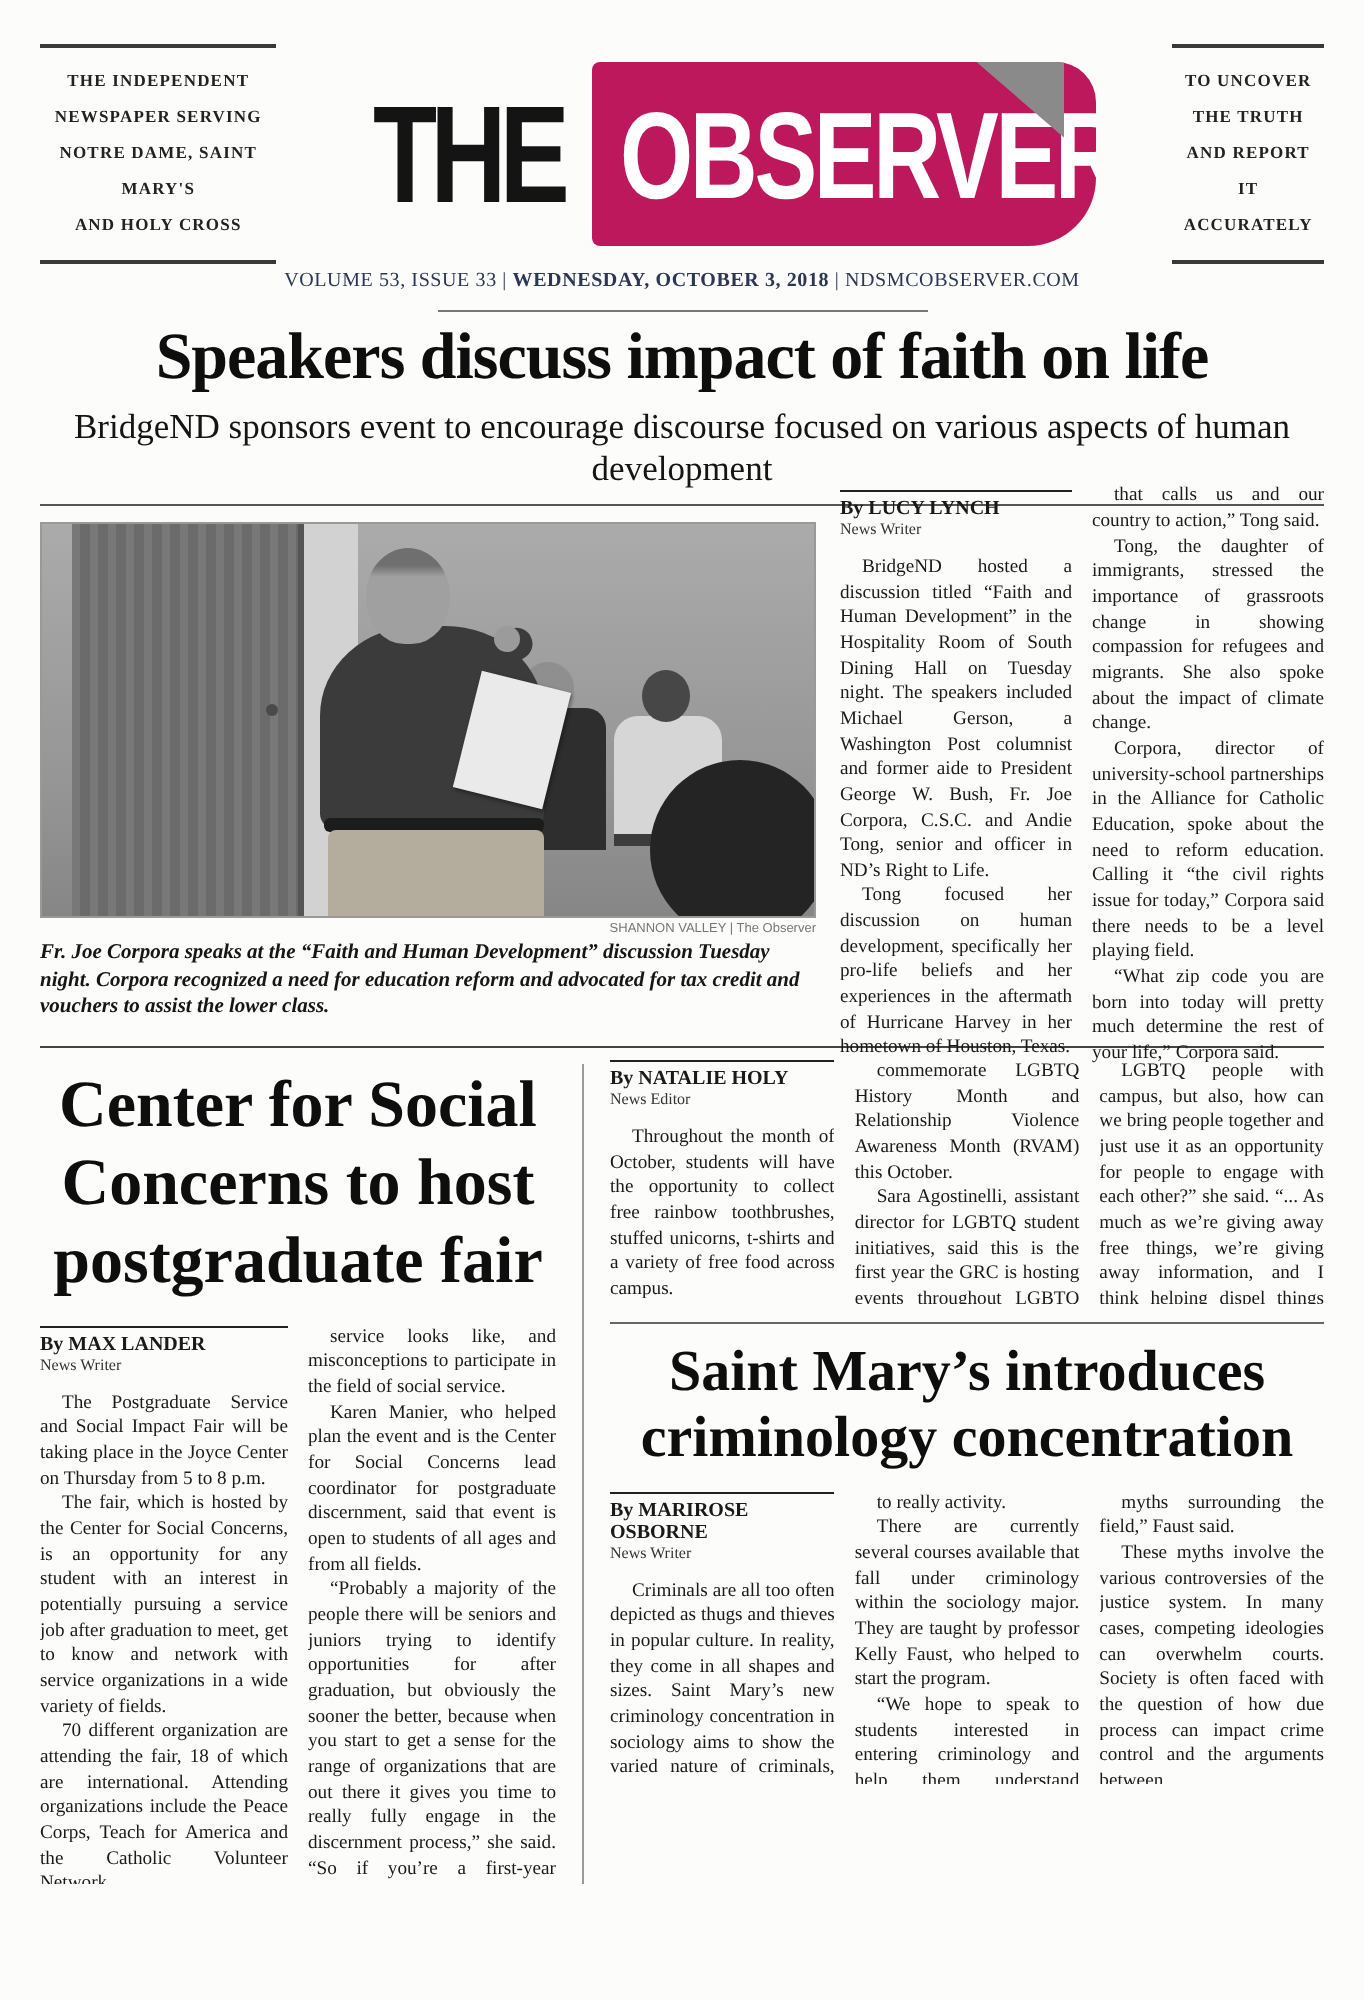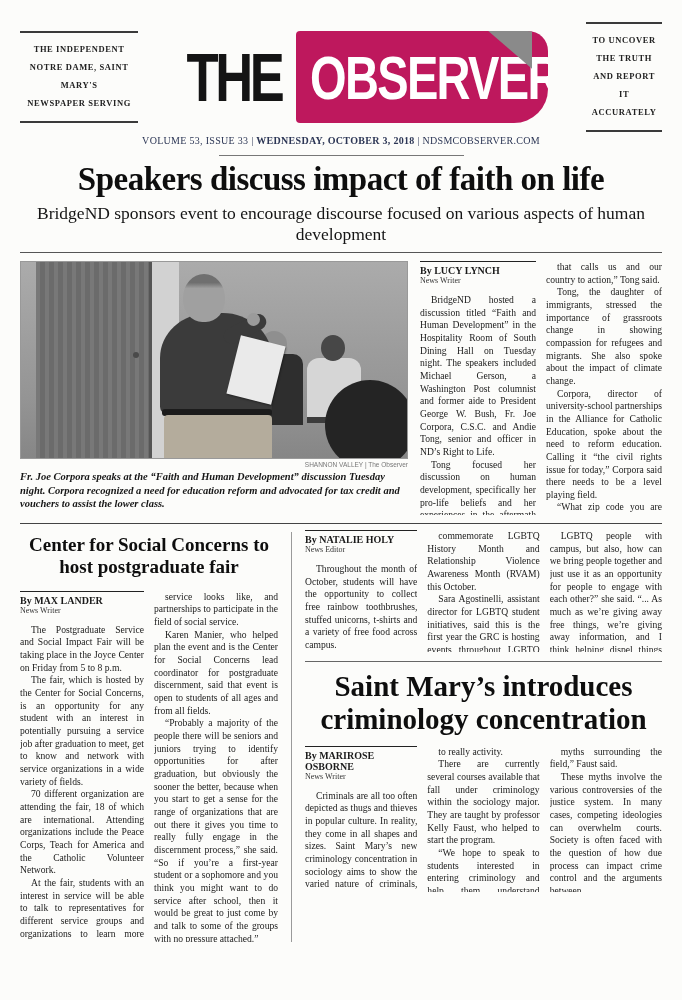--- a/index.html
+++ b/index.html
@@ -62,53 +62,54 @@
   .ph-belt { left:36.5%; top:75%; width:110px; height:7px; background:#1c1c1c; border-radius:3px; }
   .ph-pants { left:37%; top:78%; width:108px; height:22%; background:#b4ac9c; border-radius:4px 4px 0 0; }
   .ph-paper { left:55%; top:40%; width:46px; height:60px; background:#eaeaea; transform:rotate(14deg);
               box-shadow:1px 1px 2px rgba(0,0,0,.4); }
   .ph-fg-head { right:-2%; bottom:-6%; width:90px; height:90px; border-radius:50%; background:#242424; }
 
   .credit { text-align:right; font-family:"Liberation Sans", sans-serif; font-size:6.5px;
             color:#777; margin:2px 0 2px; }
   .caption { font-size:10.5px; font-weight:bold; font-style:italic; line-height:1.3; color:#161616; }
 
-  .lead-cols { flex:1; display:flex; gap:10px; }
+  .lead-cols { flex:1; display:flex; gap:10px;align-items:center; }
   .col { flex:1; display:flex; flex-direction:column; overflow:hidden; }
   .byline-block { border-top:1px solid #222; padding-top:3px; margin-bottom:9px; }
   .byline-name { font-size:10px; font-weight:bold; }
   .byline-role { font-size:8px; color:#333; }
   .para { font-size:9.6px; line-height:1.32; text-align:justify; text-indent:11px; margin:0; }
 
   .rule-section { margin:8px 0 6px; border-top:1px solid #444; }
 
   
   .second-row { display:flex; height:412px; overflow:hidden; }
   .left-story { width:258px; display:flex; flex-direction:column; }
-  .h-left { font-size:19px; font-weight:bold; text-align:center; line-height:1.18; margin:4px 0 12px; color:#0e0e0e; }
+  .h-left { font-size:33px; font-weight:bold; text-align:center; line-height:1.18; margin:4px 0 12px; color:#0e0e0e; }
   .fair-cols { display:flex; gap:10px; flex:1; overflow:hidden; }
   .v-divider { width:1px; background:#9a9a9a; margin:2px 13px 0; }
   .right-stack { flex:1; overflow:hidden; }
   .h-grc { font-size:29px; font-weight:normal; text-align:center; line-height:1.15; margin:0 0 9px; color:#141414; }
   .h-smc { font-size:29px; font-weight:bold; text-align:center; line-height:1.15; margin:2px 0 9px; color:#0e0e0e; }
   .tri-cols { display:flex; gap:10px; overflow:hidden; }
   .grc-cols { height:122px; }
   .smc-cols { height:146px; }
   .story-divider { border-top:1px solid #666; margin:9px 0 8px; }
 </style>
 </head>
 <body>
 
 <div class="page">
 
   <div class="masthead">
     <div class="tagline tag-left">
       <span>THE INDEPENDENT</span>
+      <span>NEWSPAPER SERVING</span>
       <span>NOTRE DAME, SAINT MARY'S</span>
-      <span>NEWSPAPER SERVING</span>
+      <span>AND HOLY CROSS</span>
     </div>
     <div class="logo">
       <div class="logo-the">THE</div>
       <div class="logo-box">
         <span class="logo-observer">OBSERVER</span>
         <div class="fold"></div>
       </div>
     </div>
     <div class="tagline tag-right">
       <span>TO UNCOVER</span>
@@ -178,29 +179,29 @@
 
     <div class="left-story">
       <h2 class="h-left">Center for Social Concerns to host postgraduate fair</h2>
       <div class="fair-cols">
         <div class="col">
           <div class="byline-block">
             <div class="byline-name">By MAX LANDER</div>
             <div class="byline-role">News Writer</div>
           </div>
           <div>
-              <p class="para">The Postgraduate Service and Social Impact Fair will be taking place in the Joyce Center on Friday from 5 to 8 p.m.</p>
+              <p class="para">The Postgraduate Service and Social Impact Fair will be taking place in the Joyce Center on Thursday from 5 to 8 p.m.</p>
               <p class="para">The fair, which is hosted by the Center for Social Concerns, is an opportunity for any student with an interest in potentially pursuing a service job after graduation to meet, get to know and network with service organizations in a wide variety of fields.</p>
               <p class="para">70 different organization are attending the fair, 18 of which are international. Attending organizations include the Peace Corps, Teach for America and the Catholic Volunteer Network.</p>
               <p class="para">At the fair, students with an interest in service will be able to talk to representatives for different service groups and organizations to learn more about what postgraduate</p>
             </div>
         </div>
         <div class="col">
           <div>
-              <p class="para">service looks like, and partnerships to participate in the field of social service.</p>
+              <p class="para">service looks like, and misconceptions to participate in the field of social service.</p>
               <p class="para">Karen Manier, who helped plan the event and is the Center for Social Concerns lead coordinator for postgraduate discernment, said that event is open to students of all ages and from all fields.</p>
               <p class="para">“Probably a majority of the people there will be seniors and juniors trying to identify opportunities for after graduation, but obviously the sooner the better, because when you start to get a sense for the range of organizations that are out there it gives you time to really fully engage in the discernment process,” she said. “So if you’re a first-year student or a sophomore and you think you might want to do service after school, then it would be great to just come by and talk to some of the groups with no pressure attached.”</p>
             </div>
 
         </div>
       </div>
     </div>
 
     <div class="v-divider"></div>
 

